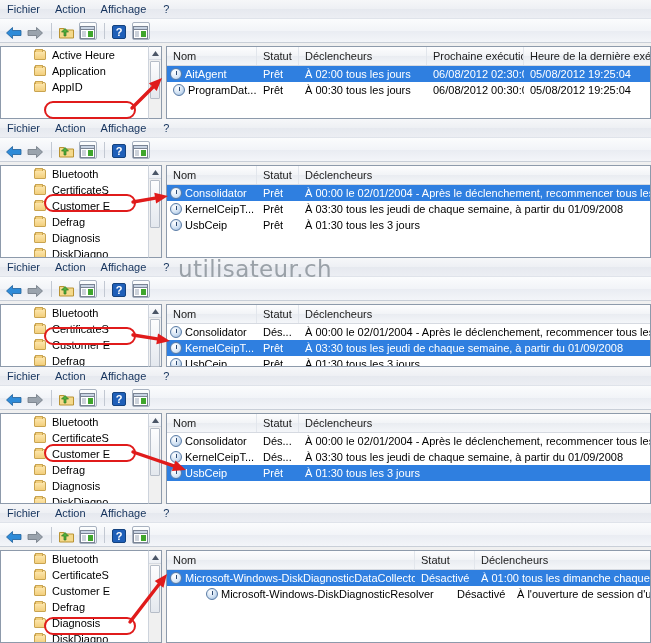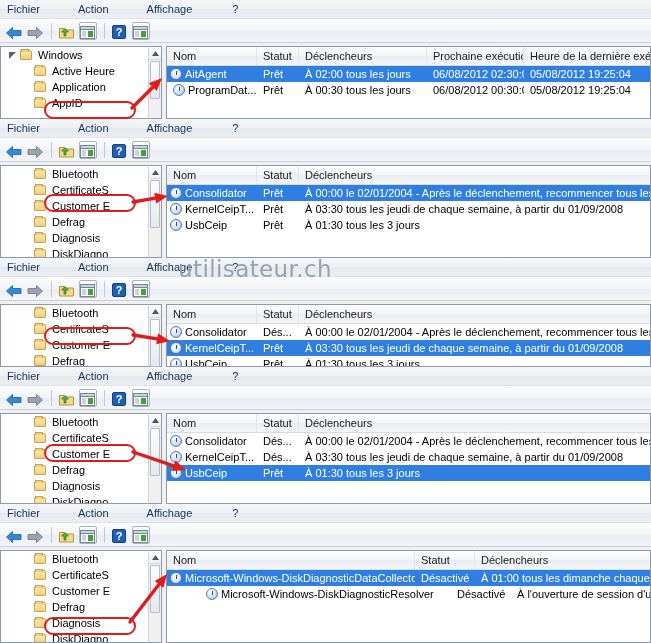--- a/index.html
+++ b/index.html
@@ -19,21 +19,20 @@
     overflow: hidden;
   }
 
   
   .menubar {
     height: 19px;
     background: linear-gradient(to bottom, #f6f7f9 0%, #eef0f4 48%, #e6e9ef 52%, #eceef3 100%);
     display: flex; align-items: center;
     padding-left: 7px;
     border-bottom: 1px solid #dfe3ea;
-    gap: 23px;
   }
   .menubar .mi {
     font-size: 11px; color: #14325c;
     padding: 0 8px 0 0; margin-right: 7px;
     white-space: nowrap; cursor: default;
   }
   .menubar .mi.qm { margin-left: 2px; }
 
   
   .toolbar {
@@ -235,31 +234,20 @@
               <rect x="2" y="9.5" width="4" height="1" fill="#9aa6b6"></rect>
               <path d="M8 5 L13 5 L13 11 L8 11 Z" fill="#3fa62c"></path>
             </svg></div>
         </div>
       </div>
     <div class="content">
       <div class="tree" style="height: 73px;">
         <div class="tree-inner" style="margin-top: -16px;">
             <div class="tnode" style="padding-left: 18px;">
               <div class="expander"></div>
-            </div>
-            <div class="tnode" style="padding-left: 4px;">
-              <div class="expander">
-                <svg width="7" height="7" viewBox="0 0 7 7">
-                  <path d="M0 0 L7 0 L0 7 Z" fill="#5a6472"></path>
-                </svg>
-              </div>
-              <div class="folder">
-                <i></i>
-              </div>
-              <span class="tlabel">Windows</span>
             </div>
             <div class="tnode" style="padding-left: 18px;">
               <div class="expander"></div>
               <div class="folder">
                 <i></i>
               </div>
               <span class="tlabel">Active Heure</span>
             </div>
             <div class="tnode" style="padding-left: 18px;">
               <div class="expander"></div>

